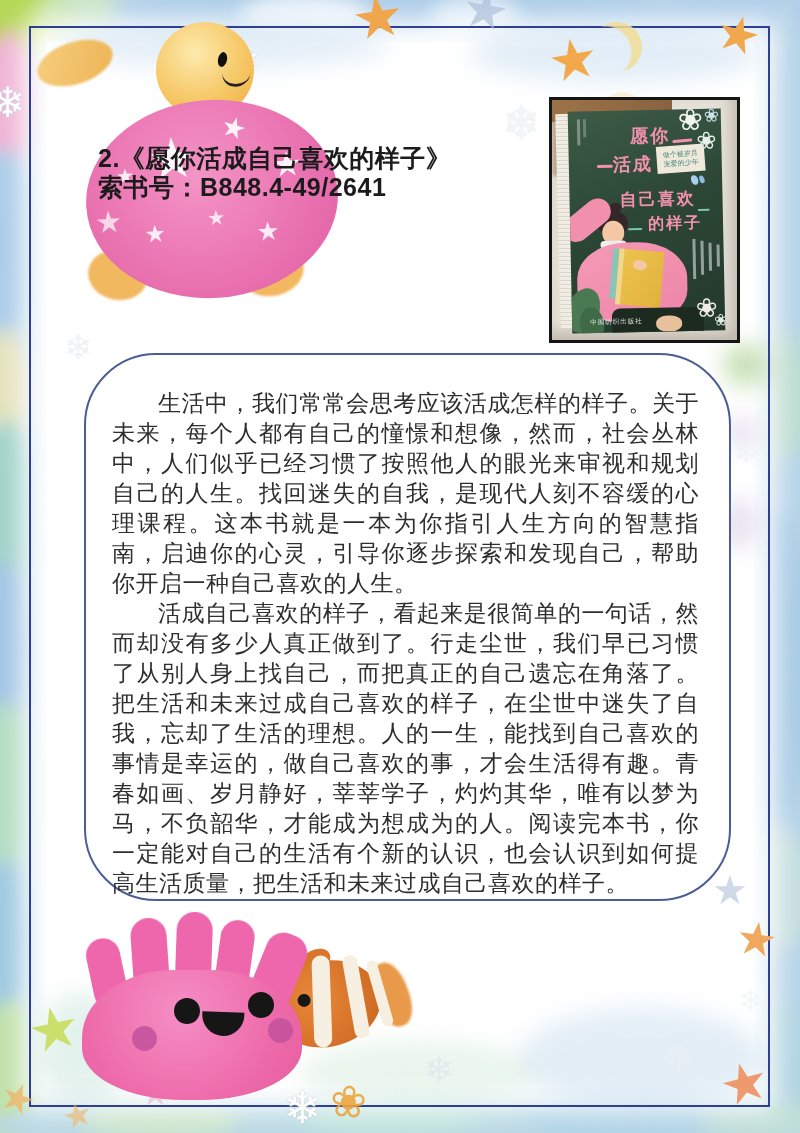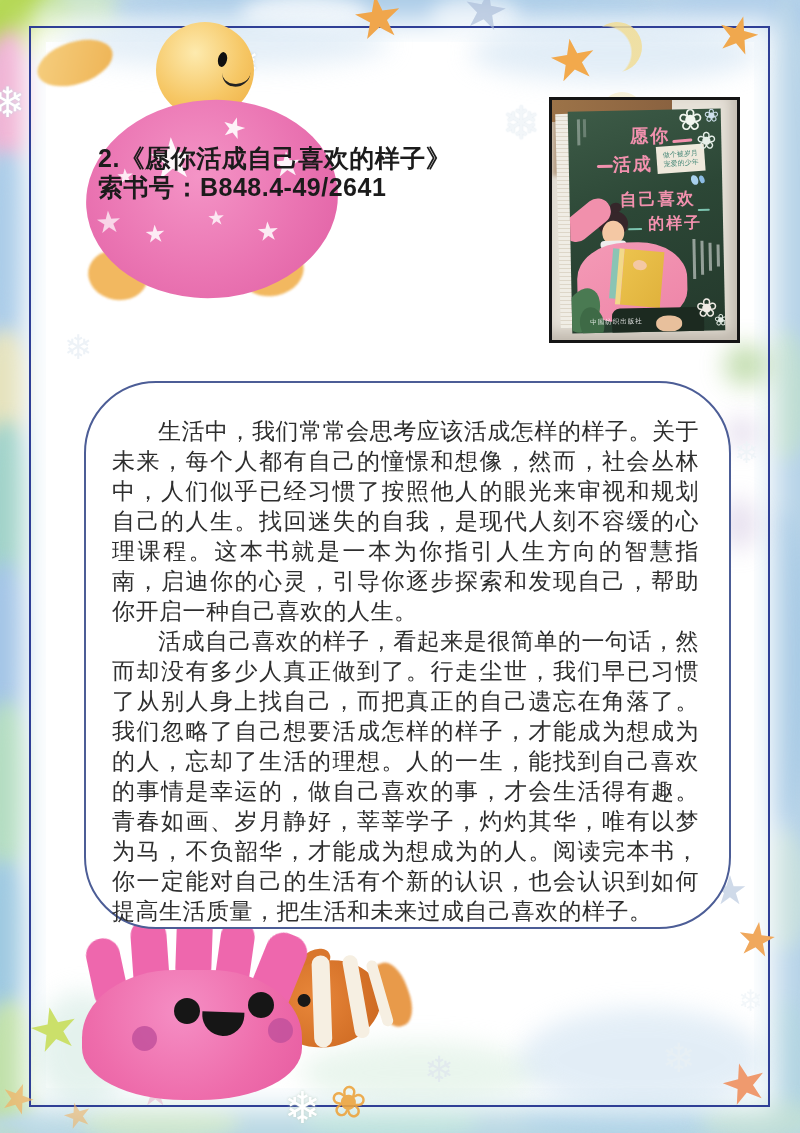--- a/index.html
+++ b/index.html
@@ -55,21 +55,21 @@
             font-family:"Liberation Sans",sans-serif;}
   .cover .dash{position:absolute;background:#f291ae;height:2.5px;border-radius:2px;}
   .cover .tdash{position:absolute;background:#7cc4b0;height:2px;border-radius:2px;}
   .cover .vbar{position:absolute;width:2.5px;background:rgba(255,255,255,.5);}
   .pages{position:absolute;left:6px;top:14px;width:13px;height:214px;transform:rotate(-1.5deg);
          background:repeating-linear-gradient(0deg,#f0ede5 0 3px,#ddd6c8 3px 4px);}
   
   .book-info{position:absolute;left:98px;top:144px;width:470px;z-index:10;
              font-size:25px;line-height:29px;font-weight:600;color:#1b1b1b;
              font-family:"Liberation Sans",sans-serif;letter-spacing:.5px;}
-  .review-box{position:absolute;left:84px;top:381px;width:647px;height:548px;box-sizing:border-box;
+  .review-box{position:absolute;left:84px;top:353px;width:647px;height:548px;box-sizing:border-box;
               border:2.5px solid #4c5d96;border-radius:72px;background:#fff;z-index:10;
               padding:34px 30px 0 26px;}
   .review-box p{margin:0;text-indent:2em;font-size:23px;line-height:30px;letter-spacing:.5px;
                 color:#2e2e2e;text-align:justify;font-family:"Liberation Serif",serif;}
   .crescent{position:absolute;border-radius:50%;}
 </style>
 </head>
 <body>
 
 <div class="page">
@@ -216,21 +216,21 @@
       <div class="abs" style="left:-6px;top:176px;width:34px;height:46px;border-radius:50% 50% 50% 50%/60% 60% 40% 40%;background:#4a7a52;transform:rotate(24deg);"></div>
       <div class="abs" style="left:8px;top:196px;width:24px;height:34px;border-radius:50%;background:#3e6a46;transform:rotate(-10deg);"></div>
       <span class="deco" style="left:124px;top:186px;font-size:26px;color:#f0ece6;">❀</span>
       <span class="deco" style="left:142px;top:204px;font-size:16px;color:#e4ece6;">❀</span>
       <div class="abs" style="left:18px;top:207px;font-size:6.5px;color:rgba(255,255,255,.85);letter-spacing:1px;">中国纺织出版社</div>
     </div>
   </div>
 
   <div class="review-box">
     <p>生活中，我们常常会思考应该活成怎样的样子。关于未来，每个人都有自己的憧憬和想像，然而，社会丛林中，人们似乎已经习惯了按照他人的眼光来审视和规划自己的人生。找回迷失的自我，是现代人刻不容缓的心理课程。这本书就是一本为你指引人生方向的智慧指南，启迪你的心灵，引导你逐步探索和发现自己，帮助你开启一种自己喜欢的人生。</p>
-    <p>活成自己喜欢的样子，看起来是很简单的一句话，然而却没有多少人真正做到了。行走尘世，我们早已习惯了从别人身上找自己，而把真正的自己遗忘在角落了。我们忽略了自己想要活成怎样的样子，才能成为想成为的人，忘却了生活的理想。人的一生，能找到自己喜欢的事情是幸运的，做自己喜欢的事，才会生活得有趣。青春如画、岁月静好，莘莘学子，灼灼其华，唯有以梦为马，不负韶华，才能成为想成为的人。阅读完本书，你一定能对自己的生活有个新的认识，也会认识到如何提高生活质量，把生活和未来过成自己喜欢的样子。</p>
+    <p>活成自己喜欢的样子，看起来是很简单的一句话，然而却没有多少人真正做到了。行走尘世，我们早已习惯了从别人身上找自己，而把真正的自己遗忘在角落了。把生活和未来过成自己喜欢的样子，在尘世中迷失了自我，忘却了生活的理想。人的一生，能找到自己喜欢的事情是幸运的，做自己喜欢的事，才会生活得有趣。青春如画、岁月静好，莘莘学子，灼灼其华，唯有以梦为马，不负韶华，才能成为想成为的人。阅读完本书，你一定能对自己的生活有个新的认识，也会认识到如何提高生活质量，把生活和未来过成自己喜欢的样子。</p>
   </div>
 
   <div class="fish">
     <div class="tailfin"></div>
     <div class="abs" style="left:34px;top:-4px;width:32px;height:22px;border-radius:50%;background:#d9762c;transform:rotate(-20deg);"></div>
     <div class="body"></div>
     <div class="stripe" style="left:42px;top:2px;width:18px;height:92px;transform:rotate(6deg);"></div>
     <div class="stripe" style="left:78px;top:6px;width:15px;height:84px;transform:rotate(-2deg);"></div>
     <div class="stripe" style="left:104px;top:14px;width:11px;height:68px;transform:rotate(-8deg);"></div>
     <div class="eye"></div>

